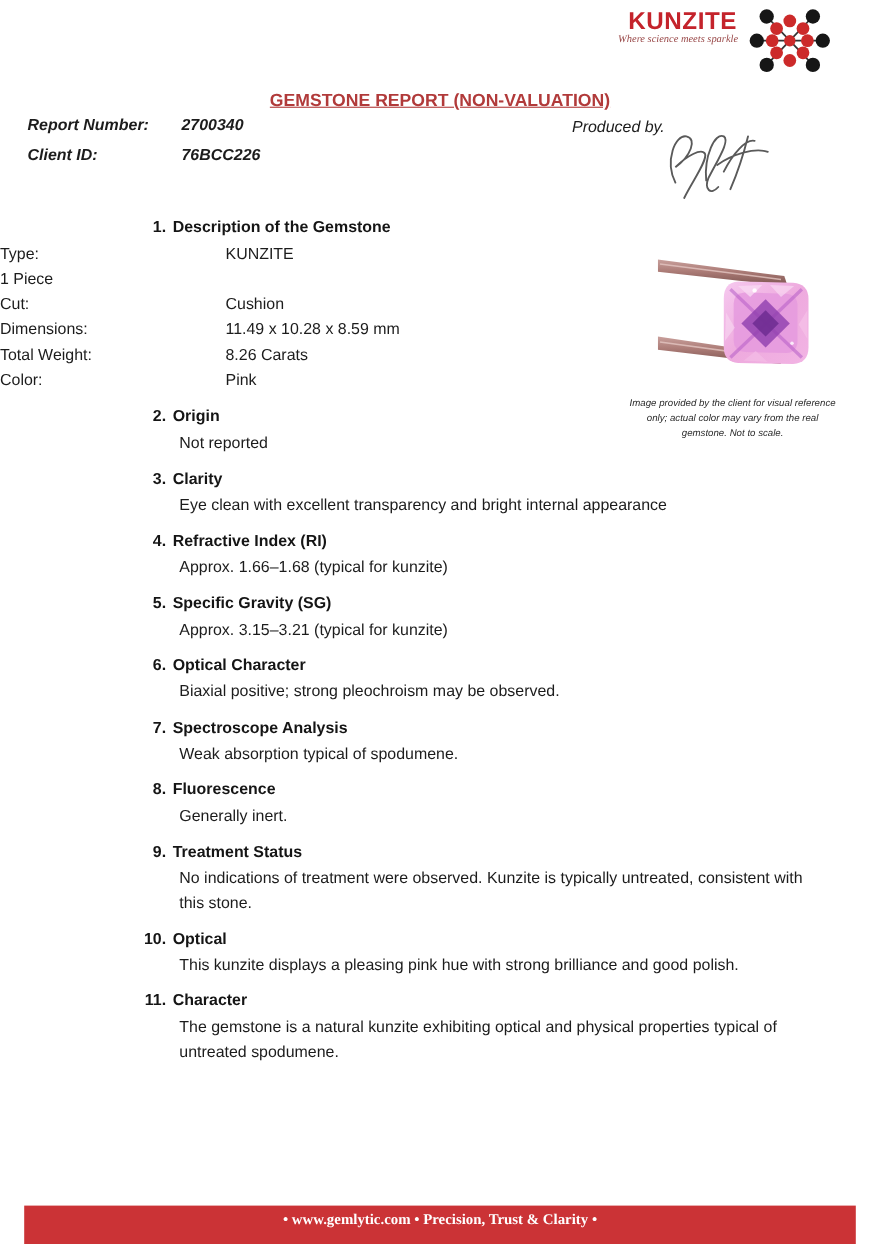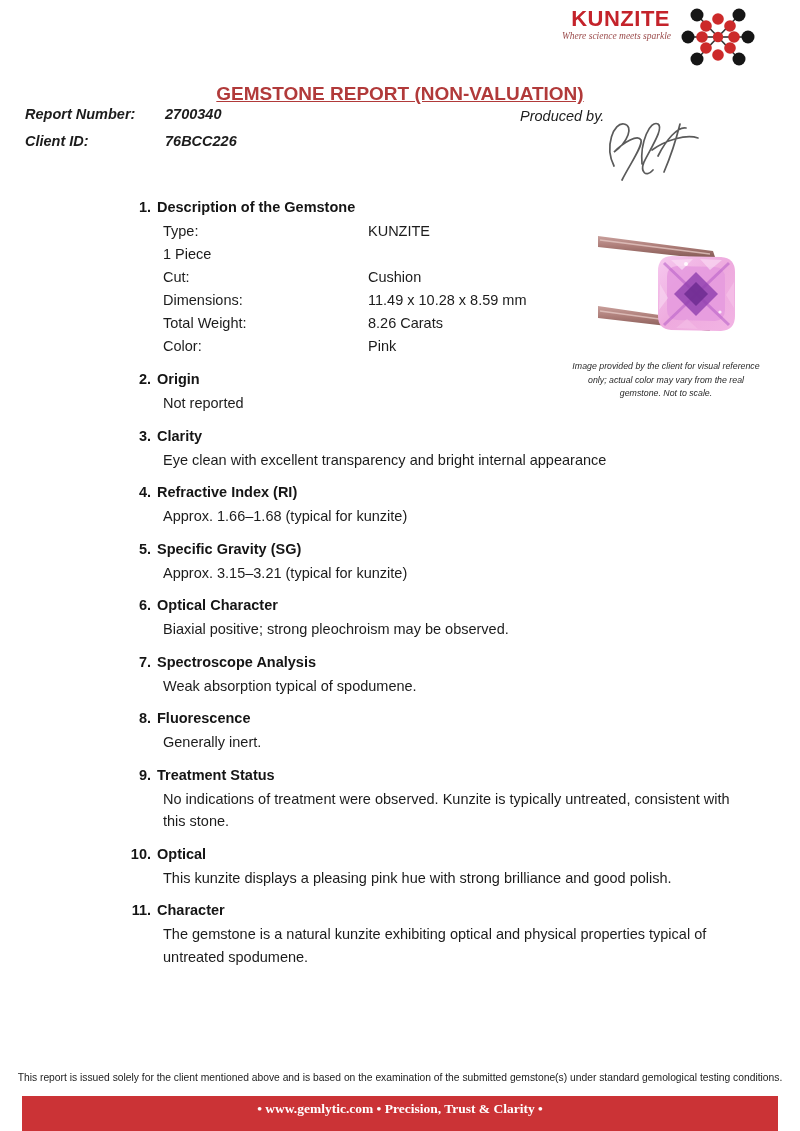--- a/index.html
+++ b/index.html
@@ -9,21 +9,21 @@
 
   
   .brand-name { position:absolute; top:6px; right:130px; font-size:22px; font-weight:bold;
                 letter-spacing:.5px; color:#c4232b; }
   .brand-tagline { position:absolute; top:31px; right:129px; font-family:"Liberation Serif", serif;
                    font-style:italic; font-size:9.5px; color:#9a4a4a; }
   .starburst { position:absolute; top:2px; left:676px; }
 
   
   .report-title { position:absolute; top:83px; left:0; width:800px; text-align:center;
-                  font-size:19px; font-weight:bold; color:#b13a3a; text-decoration:underline; }
+                  font-size:16px; font-weight:bold; color:#b13a3a; text-decoration:underline; }
 
   
   .meta { position:absolute; top:106px; left:25px; }
   .meta-row { display:flex; height:26.5px; align-items:flex-start; font-size:14.5px;
               font-weight:bold; font-style:italic; }
   .meta-label { width:140px; }
   .produced-by { position:absolute; top:108px; left:520px; font-size:14.5px; font-style:italic; }
   .signature { position:absolute; top:112px; left:598px; }
 
   
@@ -31,21 +31,21 @@
   .gem-caption { position:absolute; top:360px; left:572px; width:188px; text-align:center;
                  font-size:8.8px; font-style:italic; line-height:1.55; color:#2a2a2a; }
 
   
   .sections { position:absolute; top:196px; left:0; width:800px; }
   .section { margin-bottom:10px; }
   .sec-head { display:flex; font-size:14.5px; font-weight:bold; line-height:22px;
               margin-bottom:2px; color:#151515; }
   .sec-num { width:157px; text-align:right; padding-right:6px; }
   .sec-body { margin-left:163px; margin-right:50px; font-size:14.5px; line-height:22.5px; }
-  .fields { margin-left:163px; }
+  .fields { }
   .field-row { display:flex; line-height:23px; font-size:14.5px; }
   .field-label { width:205px; }
 
   
   .disclaimer { position:absolute; top:1072px; left:0; width:800px; text-align:center;
                 font-size:10.3px; color:#1c1c1c; }
   .footer-bar { position:absolute; top:1096px; left:22px; right:22px; height:44px;
                 background:#cb3336; color:#ffffff; text-align:center; line-height:26px;
                 font-family:"Liberation Serif", serif; font-weight:bold; font-size:13.5px; }
 </style>
@@ -255,16 +255,15 @@
     <div class="section">
       <div class="sec-head">
         <span class="sec-num">11.</span>
         <span>Character</span>
       </div>
       <div class="sec-body">The gemstone is a natural kunzite exhibiting optical and physical properties typical of untreated spodumene.</div>
     </div>
 
   </main>
 
-  <div class="disclaimer">This report is issued solely for the client mentioned above and is based on the examination of the submitted gemstone(s) under standard gemological testing conditions.</div>
   <div class="footer-bar">• www.gemlytic.com • Precision, Trust &amp; Clarity •</div>
 
 </div>
 
 </body></html>

